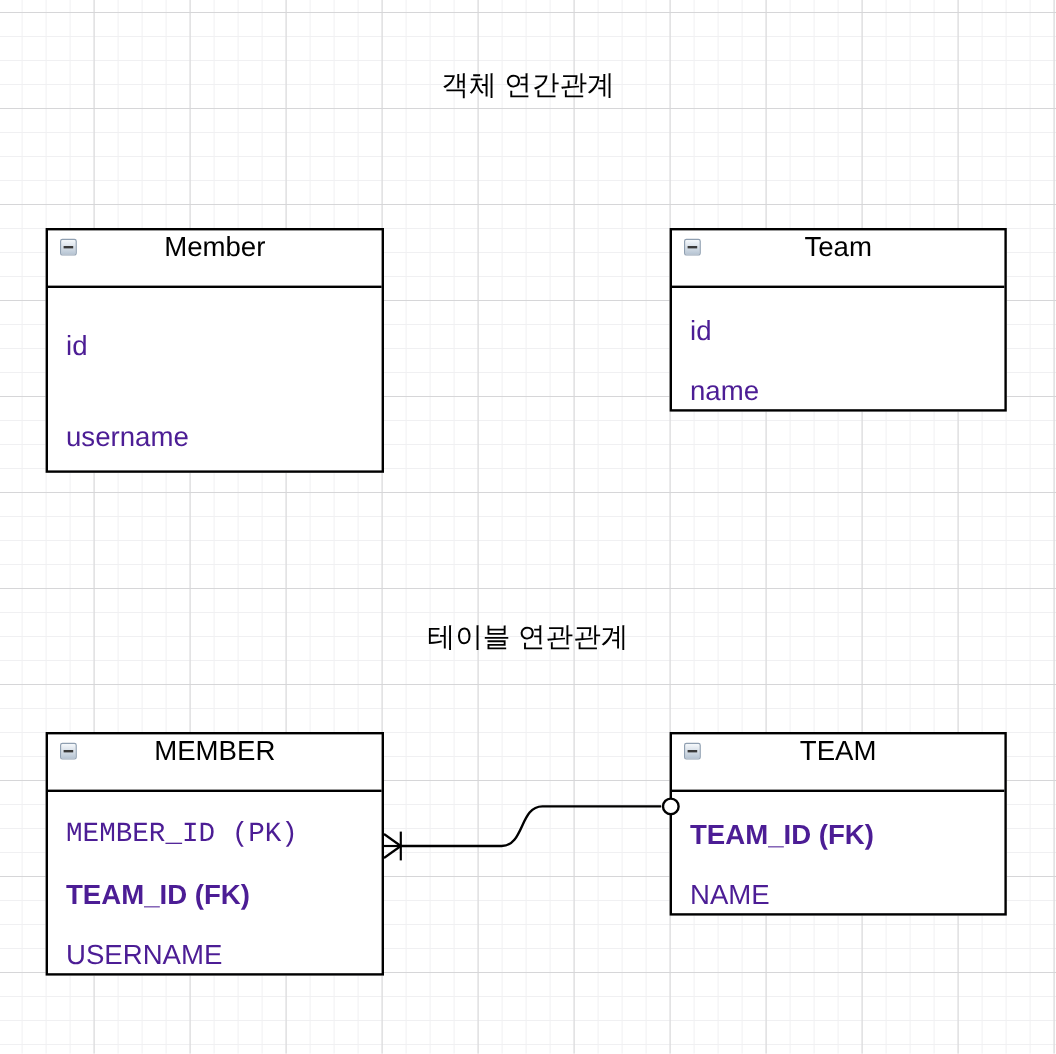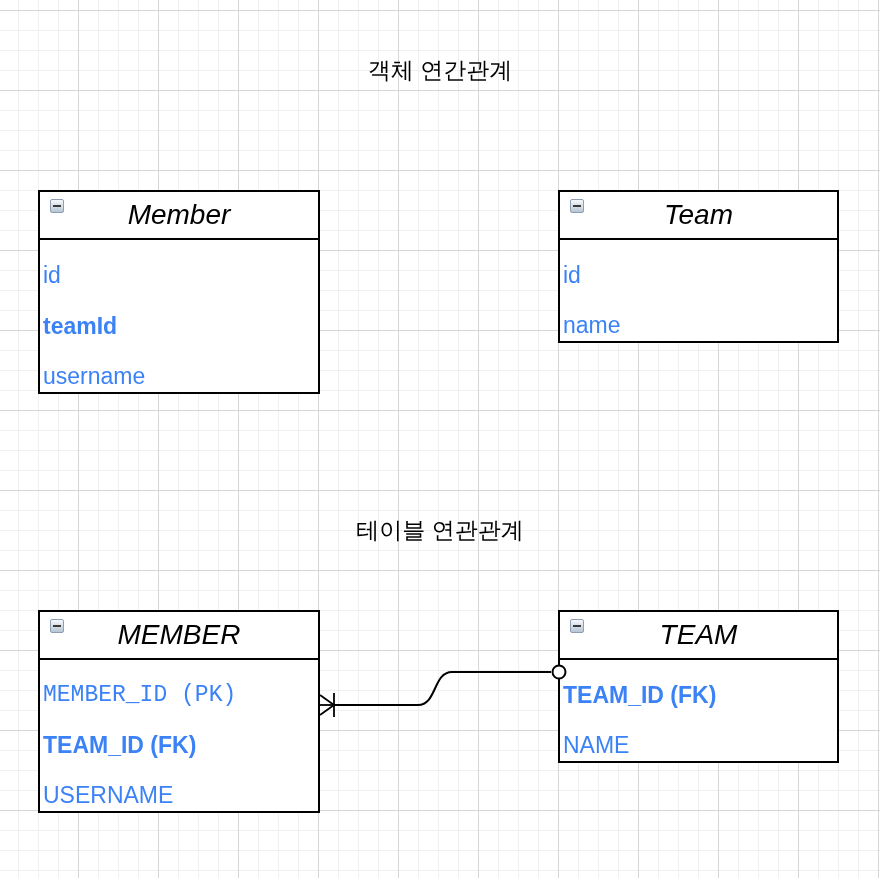--- a/index.html
+++ b/index.html
@@ -32,44 +32,44 @@
     box-sizing:border-box;
     border:2px solid #000;
     background:#ffffff;
     display:flex;flex-direction:column;
   }
   .entity-header{
     position:relative;
     box-sizing:border-box;
     height:48px;flex:0 0 48px;
     border-bottom:2px solid #000;
-    display:flex;align-items:center;justify-content:center;
-    font-size:28px;color:#000;font-style:italic;
+    display:flex;justify-content:center;
+    font-size:23px;color:#000;
   }
   .collapse-btn{
     position:absolute;left:10px;top:7px;
     width:14px;height:14px;
     box-sizing:border-box;
     border:1px solid #8f9fb1;border-radius:2px;
     background:linear-gradient(180deg,#f5f8fb 0%,#d4dde6 55%,#b6c4d3 100%);
     display:flex;align-items:center;justify-content:center;
     cursor:pointer;
   }
   .collapse-btn .minus-bar{
     width:8px;height:2px;background:#3a3a3a;
   }
   .entity-rows{
     flex:1 1 auto;
     display:flex;flex-direction:column;
   }
   .entity-row{
     flex:1 1 0;
     display:flex;align-items:center;
-    padding-left:3px;
-    font-size:23px;color:#3b82f6;
+    padding-left:15px;
+    font-size:23px;color:#4c1d95;
     white-space:nowrap;
     margin-top:20px;
   }
   .overlay{
     position:absolute;left:0;top:0;
     pointer-events:none;
   }
   
   .pos-member{left:38px;top:190px;width:282px;height:204px;}
   .pos-team{left:558px;top:190px;width:281px;height:153px;}
@@ -89,21 +89,20 @@
 
   <div class="entity pos-member">
     <div class="entity-header">
       <span class="collapse-btn">
         <span class="minus-bar"></span>
       </span>
       <span>Member</span>
     </div>
     <div class="entity-rows">
       <div class="entity-row" style="font-weight: 400;">id</div>
-      <div class="entity-row" style="font-weight: 700;">teamId</div>
       <div class="entity-row" style="font-weight: 400;">username</div>
     </div>
   </div>
 
   <div class="entity pos-team">
     <div class="entity-header">
       <span class="collapse-btn">
         <span class="minus-bar"></span>
       </span>
       <span>Team</span>

